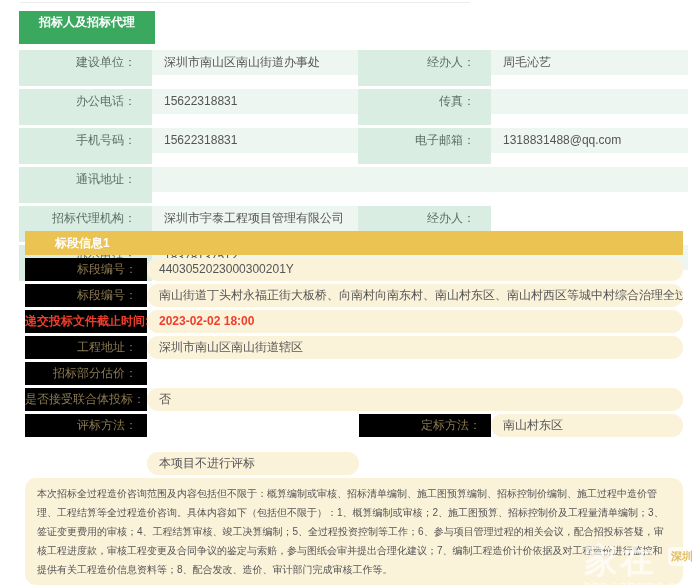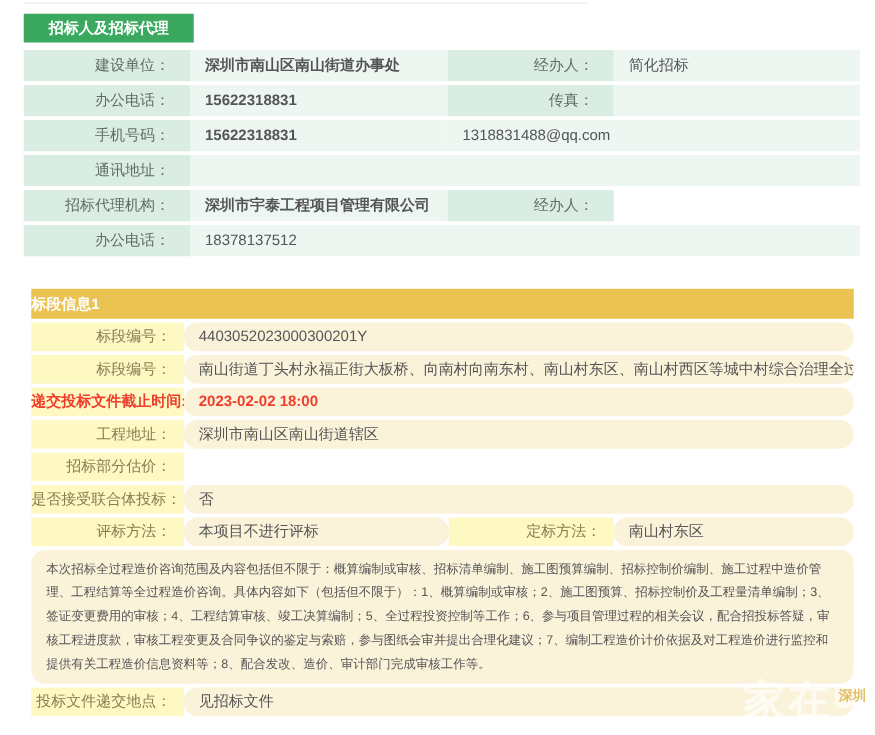--- a/index.html
+++ b/index.html
@@ -2,84 +2,85 @@
 <html><head>
 <meta charset="utf-8">
 <style>
   html,body{margin:0;padding:0;}
   .page{position:relative;width:700px;height:588px;background:#ffffff;overflow:hidden;
         font-family:"Liberation Sans",sans-serif;font-size:12px;color:#555;}
   .top-divider{position:absolute;top:2px;left:20px;width:450px;height:1px;background:#ececec;}
 
   
   .s1{position:absolute;left:19px;top:11px;width:669px;}
-  .s1-tab{width:136px;height:23px;background:#3aa85e;color:#fff;font-weight:bold;
+  .s1-tab{width:136px;height:33px;background:#3aa85e;color:#fff;font-weight:bold;
           text-align:center;line-height:23px;}
   .s1-rows{margin-top:6px;}
   .row{display:flex;margin-bottom:3px;}
   .s1 .lbl{width:117px;padding-right:16px;background:#d9ede2;color:#5e6e66;
-           text-align:right;line-height:25px;height:25px;white-space:nowrap;}
+           text-align:right;line-height:25px;height:36px;white-space:nowrap;}
   .s1 .val{flex:1;background:#edf6f1;color:#555;padding-left:12px;line-height:25px;height:25px;
            white-space:nowrap;overflow:hidden;}
-  .s1 .val.fixed{flex:none;width:194px;font-weight:bold;}
+  .s1 .val.fixed{flex:none;width:194px;}
 
   
   .s2{position:absolute;left:25px;top:231px;width:658px;}
   .s2-header{height:24px;background:#eac353;color:#fff;font-weight:bold;
-             line-height:24px;box-sizing:border-box;}
+             line-height:24px;padding-left:30px;box-sizing:border-box;}
   .s2-rows{margin-top:3px;}
-  .s2 .lbl{width:112px;padding-right:10px;background:#fef9c3;color:#8b7a52;
+  .s2 .lbl{width:112px;padding-right:10px;background:#000000;color:#8b7a52;
            text-align:right;line-height:23px;height:23px;white-space:nowrap;}
   .s2 .val{flex:1;background:#fbf2da;color:#555;padding-left:12px;line-height:23px;height:23px;
            white-space:nowrap;overflow:hidden;border-radius:11px;}
-  .s2 .val.fixed{flex:none;width:200px;}
+  .s2 .val.fixed{flex:none;width:200px;margin-top:38px;}
   .s2 .lbl.mid{width:100px;padding-left:22px;}
   .row.deadline .lbl,.row.deadline .val{color:#f03e2d;font-weight:bold;}
   .row.tall{align-items:stretch;}
   .row.tall .lbl{height:auto;line-height:normal;display:flex;align-items:center;
                  justify-content:flex-end;}
   .row.tall .val{height:auto;line-height:19px;white-space:normal;padding:6px 14px 6px 12px;
                  font-size:10px;}
 
   
   .watermark{position:absolute;right:4px;top:538px;text-align:right;pointer-events:none;}
   .wm-line1{color:rgba(255,255,255,0.65);font-size:34px;font-weight:bold;
             font-family:"Liberation Serif",serif;letter-spacing:2px;}
   .wm-badge{display:inline-block;background:rgba(255,255,255,0.6);color:rgba(224,185,90,0.95);
             font-size:11px;font-weight:bold;padding:2px 3px;border-radius:4px;
-            vertical-align:12px;margin-left:2px;letter-spacing:0;}
+            vertical-align:12px;margin-left:12px;letter-spacing:0;}
   .wm-line2{color:rgba(255,255,255,0.7);font-size:13px;margin-top:-6px;letter-spacing:1px;}
 </style>
 </head>
 <body>
 
 <div class="page">
   <div class="top-divider"></div>
 
   <div class="s1">
     <div class="s1-tab">招标人及招标代理</div>
     <div class="s1-rows">
 
       <div class="row">
         <div class="lbl">建设单位：</div>
         <div class="val fixed">深圳市南山区南山街道办事处</div>
         <div class="lbl">经办人：</div>
-        <div class="val">简化招标</div>
+        <div class="val">周毛沁艺</div>
       </div>
 
       <div class="row">
         <div class="lbl">办公电话：</div>
         <div class="val fixed">15622318831</div>
         <div class="lbl">传真：</div>
         <div class="val"></div>
       </div>
 
       <div class="row">
         <div class="lbl">手机号码：</div>
         <div class="val fixed">15622318831</div>
+        <div class="lbl">电子邮箱：</div>
         <div class="val">1318831488@qq.com</div>
       </div>
 
       <div class="row">
         <div class="lbl">通讯地址：</div>
         <div class="val"></div>
       </div>
 
       <div class="row">
         <div class="lbl">招标代理机构：</div>

